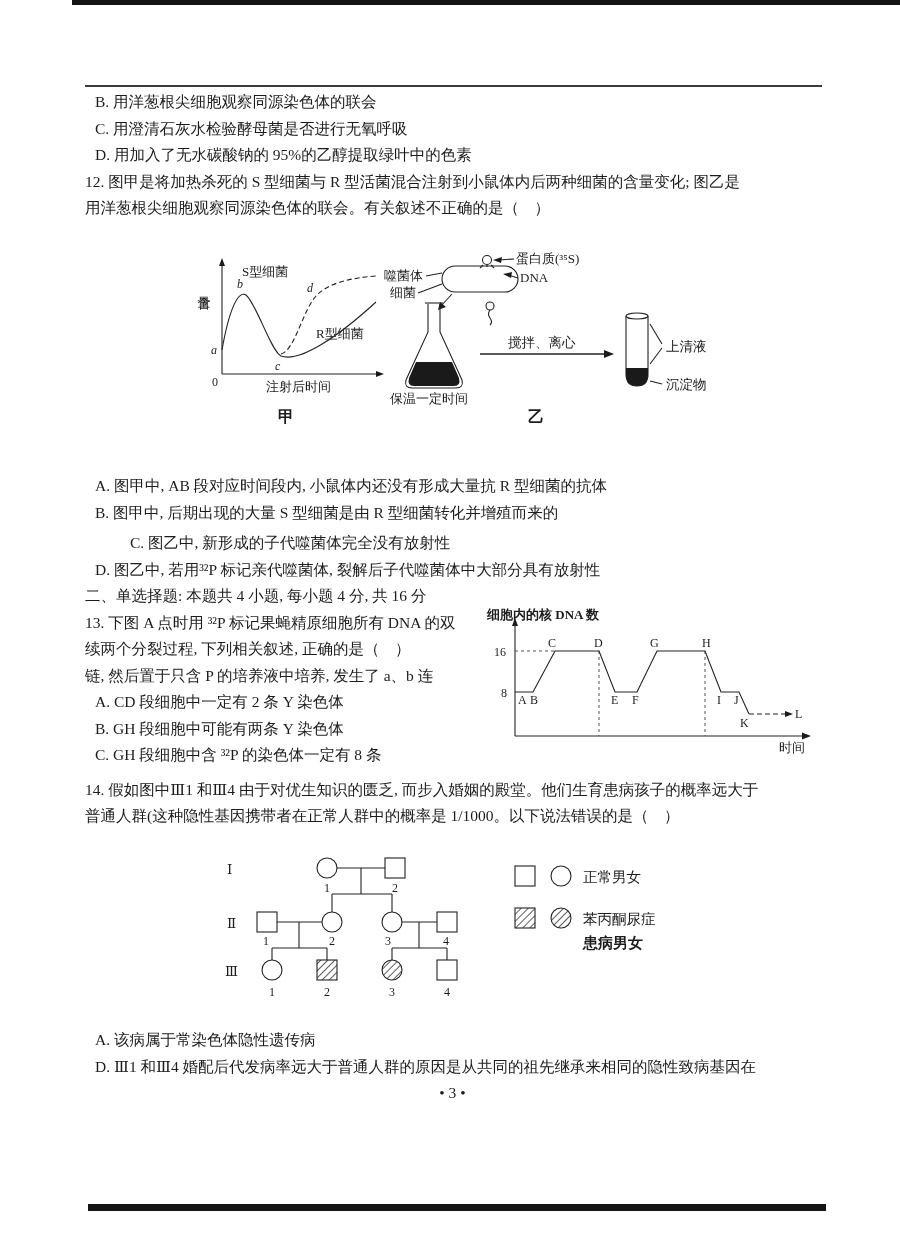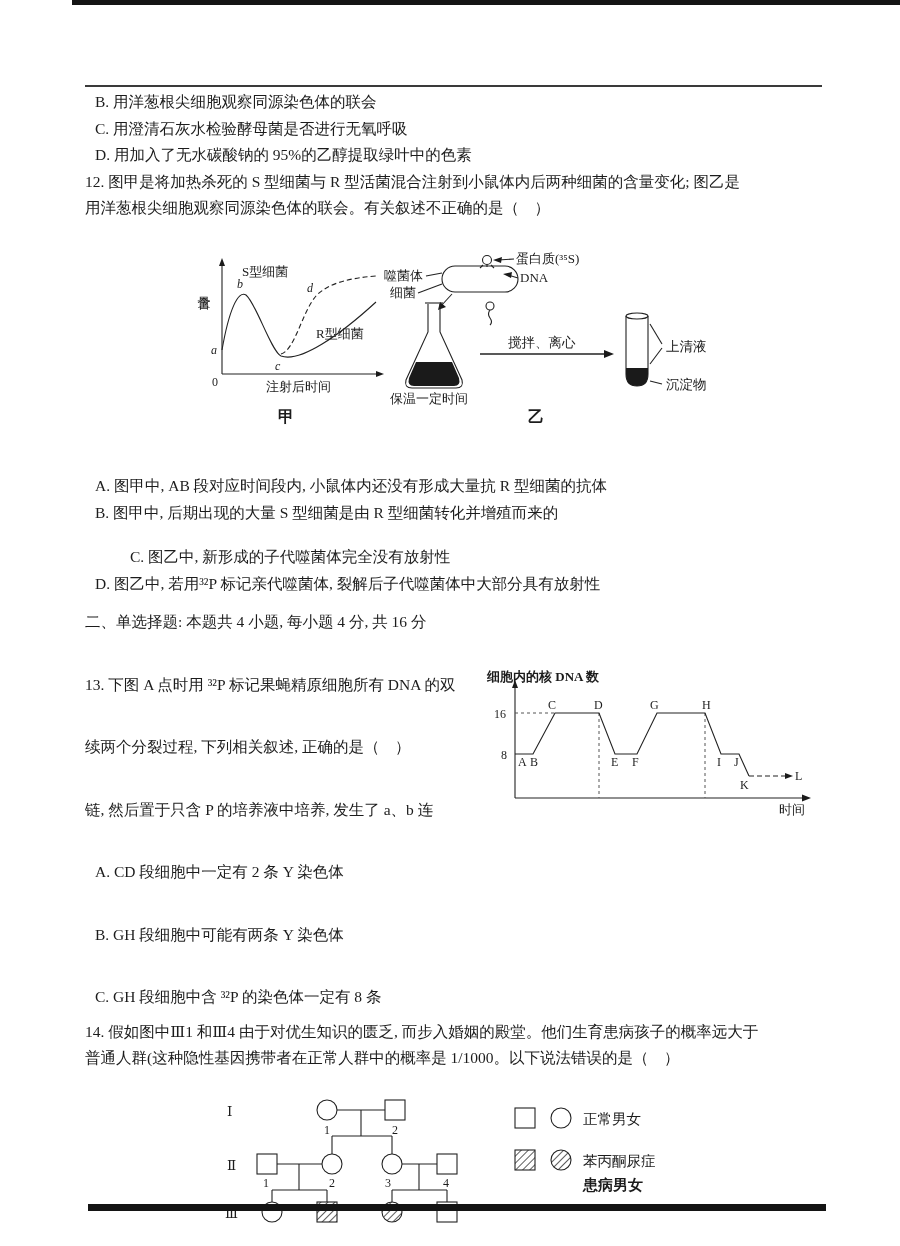--- a/index.html
+++ b/index.html
@@ -10,27 +10,27 @@
     font-family: "Liberation Serif", "DejaVu Serif", serif;
     color: #1c1c1c;
   }
   .page { position: relative; width: 900px; height: 1227px; background: #fff; overflow: hidden; }
   .top-bar { position: absolute; top: 0; left: 72px; right: 0; height: 5px; background: #141414; }
   .head-rule { position: absolute; top: 85px; left: 85px; right: 78px; height: 2px; background: #3a3a3a; }
   .bottom-bar { position: absolute; top: 1204px; left: 88px; right: 74px; height: 7px; background: #141414; }
   .content { position: absolute; top: 89px; left: 85px; width: 735px; font-size: 15.5px; line-height: 26.5px; }
   p { margin: 0; }
   .opt { padding-left: 10px; }
-  .opt-deep { padding-left: 45px; margin-top: 18px; }
+  .opt-deep { padding-left: 45px; margin-top: 4px; }
   .fig12-wrap { margin: 28px 0 30px 95px; }
   .q13-block { position: relative; }
   .q13-fig { position: absolute; right: 0; top: -4px; }
-  .q13-text p { width: 392px; margin-top: 36px; }
+  .q13-text p { width: 392px; }
   .fig14-wrap { margin: 16px 0 8px 130px; }
-  .section-head { margin-top: 12px; }
+  .section-head { margin-top: 0; }
   .q14-stem { margin-top: 8px; }
   .pageno { text-align: center; margin-top: 0; }
   svg text { fill: #1c1c1c; }
   .fig-t { font-size: 13px; font-family: "Liberation Serif", "DejaVu Serif", serif; }
   .fig-t2 { font-size: 13.5px; font-family: "Liberation Serif", "DejaVu Serif", serif; }
   .fig-letter { font-size: 12px; font-style: italic; }
   .fig-cap { font-size: 12px; }
   .fig-big { font-size: 16px; font-weight: bold; }
   .fig-title { font-size: 13px; font-weight: bold; }
   .fig-legend { font-size: 14.5px; }
@@ -229,18 +229,20 @@
           <circle cx="346" cy="30" r="10" class="stroke-thin"></circle>
           <text x="368" y="36" class="fig-legend">正常男女</text>
           <rect x="300" y="62" width="20" height="20" fill="url(#hatch)" style="stroke:#222;stroke-width:1.1"></rect>
           <circle cx="346" cy="72" r="10" fill="url(#hatch)" style="stroke:#222;stroke-width:1.1"></circle>
           <text x="368" y="78" class="fig-legend">苯丙酮尿症</text>
           <text x="368" y="102" class="fig-legend-b">患病男女</text>
         </g>
       </svg>
     </div>
 
+    <p class="opt">A. 该病属于常染色体隐性遗传病</p>
+    <p class="opt">D. Ⅲ1 和Ⅲ4 婚配后代发病率远大于普通人群的原因是从共同的祖先继承来相同的隐性致病基因在</p>
 
     <p class="pageno">• 3 •</p>
   </div>
 
   <div class="bottom-bar"></div>
 </div>
 
 </body></html>

